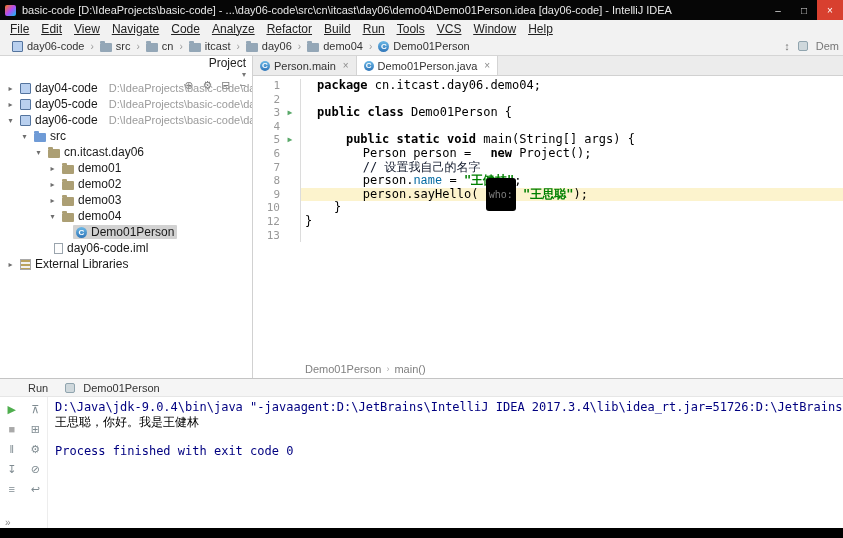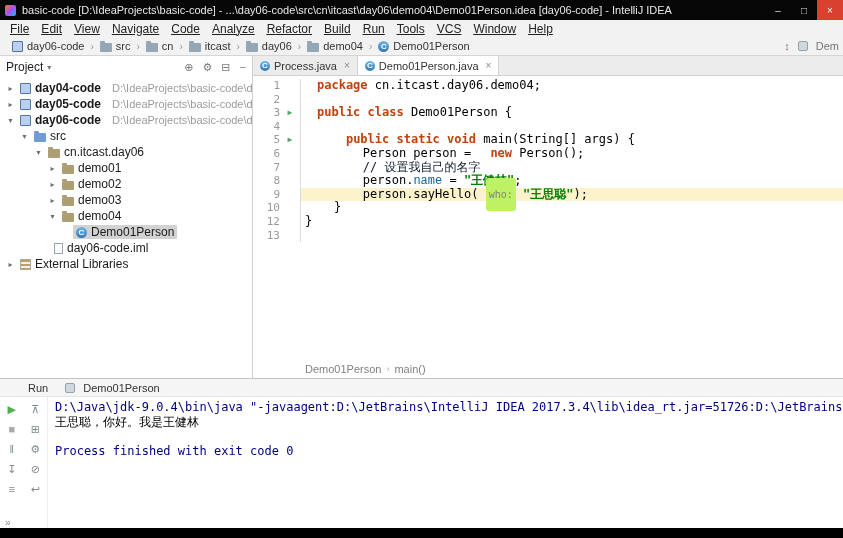--- a/index.html
+++ b/index.html
@@ -37,52 +37,52 @@
   .ic-folder::before,.ic-src::before,.ic-package::before{content:"";position:absolute;top:-2px;left:0;width:5px;height:2px;border-radius:1px 1px 0 0;background:inherit;}
   .ic-class{width:11px;height:11px;border-radius:50%;background:linear-gradient(180deg,#6cb8e6,#3076b9);color:#fff;font-size:8px;font-weight:bold;display:inline-flex;align-items:center;justify-content:center;}
   .ic-class::after{content:"C";}
   .ic-file{width:9px;height:11px;background:#fdfdfd;border:1px solid #9aa4ad;margin-left:1px;}
   .ic-libs{width:11px;height:11px;background:repeating-linear-gradient(180deg,#b9a25e 0 2px,#f1f1f1 2px 4px);border:1px solid #a9a9a9;}
   .ic-runtab{width:10px;height:10px;background:#cfd8dc;border:1px solid #90a4ae;border-radius:2px;}
 
   
   .main{left:0;top:56px;width:843px;height:322px;background:#fff;}
   .project{left:0;top:0;width:253px;height:322px;border-right:1px solid #d1d1d1;background:#fff;overflow:hidden;}
-  .project-header{height:22px;display:flex;align-items:center;padding:0 6px;font-size:12px;color:#222;}
+  .project-header{height:22px;display:flex;align-items:flex-end;padding:0 6px;font-size:12px;color:#222;flex-direction:column;}
   .ph-caret{color:#777;font-size:8px;margin-left:4px;flex:1;}
   .ph-icons{display:flex;gap:9px;color:#7b7b7b;font-size:11px;}
   .tree{padding-top:2px;font-size:12px;}
   .tree-row{height:16px;display:flex;align-items:center;white-space:nowrap;overflow:hidden;}
   .tree-arrow{width:13px;color:#6e6e6e;font-size:8px;text-align:center;flex:0 0 auto;}
   .tree-label{display:inline-flex;align-items:center;padding:0 3px;border-radius:1px;}
   .tree-label.sel{background:#d2d2d2;}
-  .lab.b{font-weight:bold;}
+  .lab.b{font-weight:normal;}
   .tree-path{color:#9b9b9b;font-size:11px;margin-left:8px;overflow:hidden;}
 
   
   .editor{left:253px;top:0;width:590px;height:322px;}
   .tabs{height:20px;background:#ececec;border-bottom:1px solid #d1d1d1;display:flex;align-items:stretch;font-size:11px;}
   .tab{display:inline-flex;align-items:center;padding:0 7px;border-right:1px solid #d4d4d4;color:#333;}
   .tab.active{background:#fff;}
   .tab .ic-class{width:10px;height:10px;margin-right:4px;}
   .tab-close{color:#8a8a8a;margin-left:7px;font-size:10px;}
 
   .code-wrap{position:absolute;left:0;top:20px;width:590px;height:284px;background:#fff;overflow:hidden;font-family:"DejaVu Sans Mono","Liberation Mono",monospace;font-size:12px;padding-top:3px;}
   .code-row{display:flex;height:13.6px;line-height:13.6px;}
   .gutter{flex:0 0 48px;display:inline-flex;justify-content:flex-end;align-items:center;border-right:1px solid #dcdcdc;}
   .lnum{width:24px;text-align:right;color:#999;font-size:11px;}
   .lmark{width:20px;text-align:center;color:#59a869;font-size:8px;}
   .codeline{flex:1;white-space:pre;padding-left:4px;}
   .code-row.hl .codeline{background:#fcf3cd;}
-  .tk-kw{color:#c2410c;font-weight:bold;padding-left:12px;}
+  .tk-kw{color:#000000;font-weight:bold;padding-left:12px;}
   .tk-str{color:#008000;font-weight:bold;}
   .tk-cmt{color:#0f172a;}
   .tk-fld{color:#0369a1;font-family:Liberation Mono, monospace;}
   .tk-pl{color:#000;}
-  .tk-hint{background:#bef264;color:#7f7f7f;border-radius:3px;padding:11px 3px;font-size:10px;}
+  .tk-hint{background:#000000;color:#7f7f7f;border-radius:3px;padding:11px 3px;font-size:10px;}
 
   .ed-breadcrumb{position:absolute;left:0;bottom:0;width:590px;height:18px;display:flex;align-items:center;padding-left:52px;font-size:11px;color:#808080;background:#fff;}
   .edc-sep{padding:0 5px;color:#aaa;font-size:9px;}
 
   
   .runpanel{left:0;top:378px;width:843px;height:150px;border-top:1px solid #c4c4c4;background:#fff;}
   .run-header{height:18px;background:#f5f5f5;border-bottom:1px solid #e6e6e6;display:flex;align-items:center;font-size:11px;color:#333;padding-left:28px;}
   .run-tab{display:inline-flex;align-items:center;gap:4px;margin-left:12px;padding:0 5px;height:16px;}
   .run-body{position:absolute;left:0;top:18px;width:843px;height:132px;}
   .run-stripe{position:absolute;left:0;top:0;width:48px;height:132px;border-right:1px solid #ededed;display:grid;grid-template-columns:1fr 1fr;grid-auto-rows:20px;justify-items:center;align-items:center;padding-top:2px;font-size:11px;}
@@ -267,21 +267,21 @@
             <span class="lab">External Libraries</span>
           </span>
         </div>
       </div>
   </div>
 
   <div class="abs editor">
     <div class="tabs">
         <div class="tab">
           <span class="ic ic-class"></span>
-          <span>Process.java</span>
+          <span>Person.main</span>
           <span class="tab-close">×</span>
         </div>
         <div class="tab active">
           <span class="ic ic-class"></span>
           <span>Demo01Person.java</span>
           <span class="tab-close">×</span>
         </div>
       </div>
     <div class="code-wrap">
         <div class="code-row">
@@ -317,21 +317,21 @@
             <span class="lnum">5</span>
             <span class="lmark">▶</span>
           </span>
           <span class="codeline"><span class="tk-pl">    </span><span class="tk-kw">public static void </span><span class="tk-pl">main(String[] args) {</span></span>
         </div>
         <div class="code-row">
           <span class="gutter">
             <span class="lnum">6</span>
             <span class="lmark"></span>
           </span>
-          <span class="codeline"><span class="tk-pl">        Person person = </span><span class="tk-kw">new</span><span class="tk-pl"> Person();</span></span>
+          <span class="codeline"><span class="tk-pl">        Person person = </span><span class="tk-kw">new</span><span class="tk-pl"> Project();</span></span>
         </div>
         <div class="code-row">
           <span class="gutter">
             <span class="lnum">7</span>
             <span class="lmark"></span>
           </span>
           <span class="codeline"><span class="tk-pl">        </span><span class="tk-cmt">// 设置我自己的名字</span></span>
         </div>
         <div class="code-row">
           <span class="gutter">

